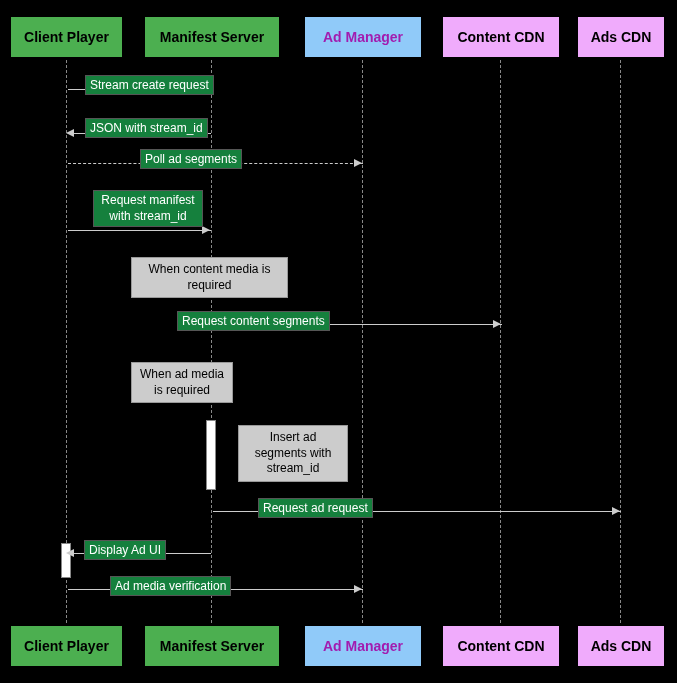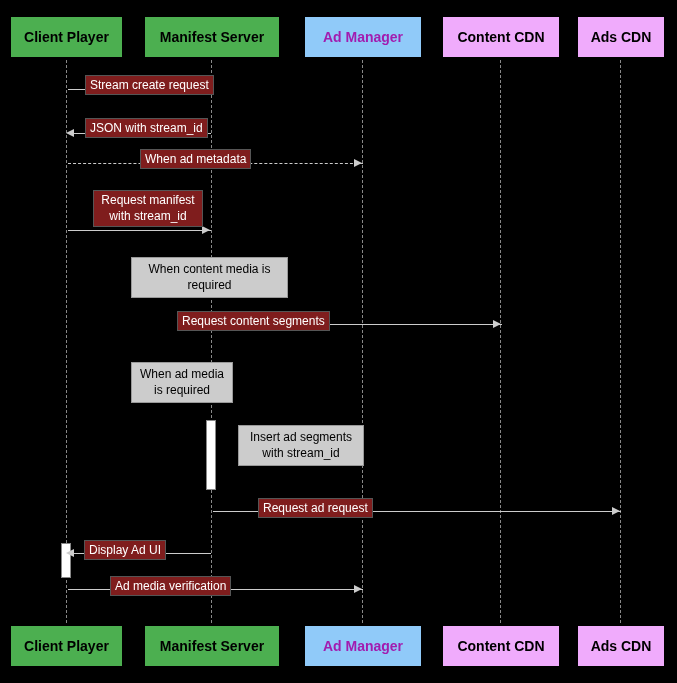--- a/index.html
+++ b/index.html
@@ -50,21 +50,21 @@
     .lifeline {
       position: absolute;
       border-left: 1px dashed #888;
       top: 60px;
       bottom: 60px;
     }
 
     
     .arrow-label {
       position: absolute;
-      background: #7f1d1d;
+      background: #15803d;
       border: 1px solid #555;
       color: #fff;
       font-size: 12px;
       padding: 2px 4px;
       white-space: nowrap;
       text-align: center;
     }
 
     
     .note-box {
@@ -137,21 +137,21 @@
 
   <div style="position:absolute; left:68px; top:133px; width:143px; height:1px; background:#ccc;"></div>
   <div style="position:absolute; left:66px; top:129px; border-right:8px solid #ccc; border-top:4px solid transparent; border-bottom:4px solid transparent;"></div>
   <div class="arrow-label" style="left:85px; top:118px;">
     <span>JSON with stream_id</span>
   </div>
 
   <div style="position:absolute; left:68px; top:163px; width:295px; height:1px; border-top:1px dashed #ccc;"></div>
   <div style="position:absolute; left:354px; top:159px; border-left:8px solid #ccc; border-top:4px solid transparent; border-bottom:4px solid transparent;"></div>
   <div class="arrow-label" style="left:140px; top:149px;">
-    <span>When ad metadata</span>
+    <span>Poll ad segments</span>
   </div>
 
   <div style="position:absolute; left:68px; top:230px; width:143px; height:1px; background:#ccc;"></div>
   <div style="position:absolute; left:202px; top:226px; border-left:8px solid #ccc; border-top:4px solid transparent; border-bottom:4px solid transparent;"></div>
   <div class="arrow-label" style="left:65px; top:190px; width:110px; white-space:normal; line-height:1.3;margin-left:28px;">
     <span>Request manifest<br>with stream_id</span>
   </div>
 
   <div class="note-box" style="left:131px; top:257px; width:157px;">
     <span>When content media
@@ -162,21 +162,21 @@
   <div style="position:absolute; left:493px; top:320px; border-left:8px solid #ccc; border-top:4px solid transparent; border-bottom:4px solid transparent;"></div>
   <div class="arrow-label" style="left:177px; top:311px;">
     <span>Request content segments</span>
   </div>
 
   <div class="note-box" style="left:131px; top:362px; width:102px;">
     <span>When ad media
 is required</span>
   </div>
 
-  <div class="note-box" style="left:238px; top:425px; width:126px;">
+  <div class="note-box" style="left:238px; top:425px; width:110px;">
     <span>Insert ad
 segments
 with stream_id</span>
   </div>
 
   <div class="activation" style="left:206px; top:420px; height:70px;"></div>
 
   <div style="position:absolute; left:213px; top:511px; width:408px; height:1px; background:#ccc;"></div>
   <div style="position:absolute; left:612px; top:507px; border-left:8px solid #ccc; border-top:4px solid transparent; border-bottom:4px solid transparent;"></div>
   <div class="arrow-label" style="left:258px; top:498px;">

